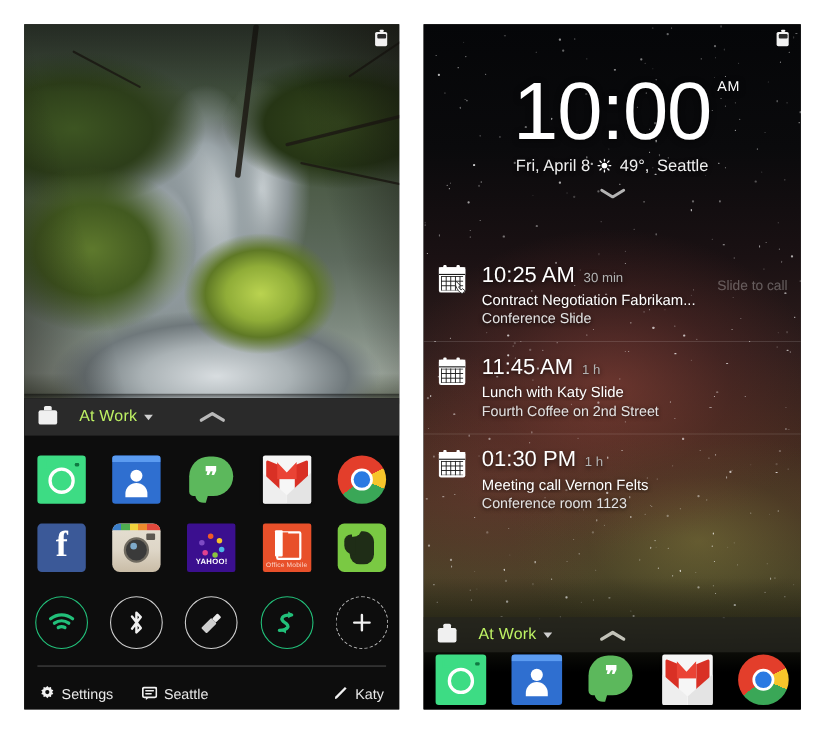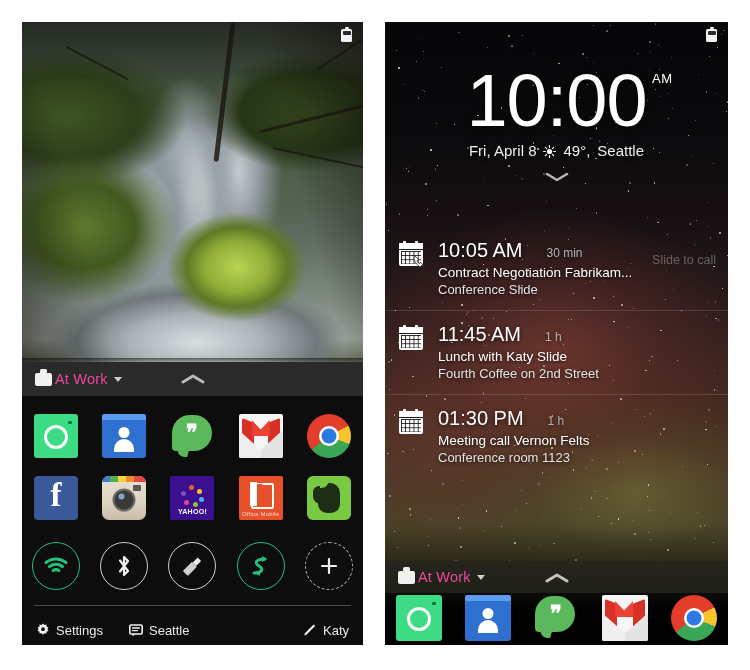--- a/index.html
+++ b/index.html
@@ -92,21 +92,21 @@
   .atwork.onwall{background:rgba(36,36,30,.80);}
   .briefcase{
     position:relative;margin-left:13px;width:17px;height:13px;
     background:#f0f0f0;border-radius:2px;flex:none;
   }
   .briefcase::before{
     content:"";position:absolute;left:5px;top:-3.5px;width:7px;height:4px;
     background:#f0f0f0;border-radius:1.5px 1.5px 0 0;
   }
   .atwork-label{
-    margin-left:3px;color:#ec4899;font-size:14.5px;letter-spacing:.2px;
+    margin-left:20px;color:#bef264;font-size:14.5px;letter-spacing:.2px;
   }
   .caret-sm{
     margin-left:6px;width:0;height:0;
     border-left:4.5px solid transparent;border-right:4.5px solid transparent;
     border-top:5px solid #cfcfcf;
   }
   .chev-up{
     position:absolute;left:50%;top:11px;transform:translateX(-50%);
     width:24px;height:12px;
   }
@@ -233,21 +233,21 @@
   .ag-ico{width:26px;height:25px;flex:none;margin-top:3px;position:relative;}
   .calico{position:absolute;left:0;top:0;width:24px;height:23px;background:#fff;border-radius:2px;}
   .calico .top{position:absolute;left:0;top:0;width:100%;height:6px;background:#fff;border-bottom:1px solid #1a1a1a;}
   .calico .ring{position:absolute;top:-2px;width:3px;height:5px;background:#fff;border-radius:1px;}
   .calico .grid{position:absolute;left:2px;top:8px;right:2px;bottom:2px;
     background-image:linear-gradient(#1a1a1a 1px,transparent 1px),linear-gradient(90deg,#1a1a1a 1px,transparent 1px);
     background-size:4.2px 4.2px;}
   .phoneglyph{position:absolute;right:-2px;bottom:-1px;width:15px;height:15px;}
   .ag-txt{flex:1;min-width:0;}
   .ag-time{color:#fff;font-size:20px;line-height:1.05;text-shadow:0 1px 4px rgba(0,0,0,.7);}
-  .ag-dur{color:#b3b3b3;font-size:12px;margin-left:24px;}
+  .ag-dur{color:#b3b3b3;font-size:12px;margin-left:8px;}
   .ag-title{color:#fff;font-size:13.5px;margin-top:4px;text-shadow:0 1px 4px rgba(0,0,0,.8);white-space:nowrap;overflow:hidden;text-overflow:ellipsis;}
   .ag-sub{color:#e2e2e2;font-size:13px;margin-top:2px;text-shadow:0 1px 4px rgba(0,0,0,.8);}
   .slide-hint{
     position:absolute;right:12px;top:26px;color:rgba(255,255,255,.30);font-size:12.5px;white-space:nowrap;
   }
 
   .dock{
     position:absolute;left:0;bottom:0;width:100%;height:84px;z-index:10;
   }
   .dock-atwork{position:absolute;left:0;top:0;width:100%;height:32px;display:flex;align-items:center;background:rgba(30,32,24,.62);}
@@ -830,21 +830,21 @@
               <div class="ring" style="left:16px;"></div>
             <div class="top"></div>
               <div class="grid"></div>
           </div>
           <svg class="phoneglyph" viewBox="0 0 16 16">
             <path d="M3 2 C2 3 1.6 5 3.5 8.5 C5.4 12 7.6 13.6 9 13.6 L11.5 11 L9 9 L7.6 10.3 C6.9 9.9 5.6 8.2 5.3 7.2 L6.8 5.8 Z" fill="#fff" stroke="#111" stroke-width="0.8"></path>
           </svg>
         </div>
         <div class="ag-txt">
           <div class="ag-time">
-            <span>10:05 AM</span><span class="ag-dur">30 min</span>
+            <span>10:25 AM</span><span class="ag-dur">30 min</span>
           </div>
           <div class="ag-title">Contract Negotiation Fabrikam...</div>
           <div class="ag-sub">Conference Slide</div>
         </div>
         <div class="slide-hint">Slide to call</div>
       </div>
 
       <div class="ag-item">
         <div class="ag-ico">
           <div class="calico">

